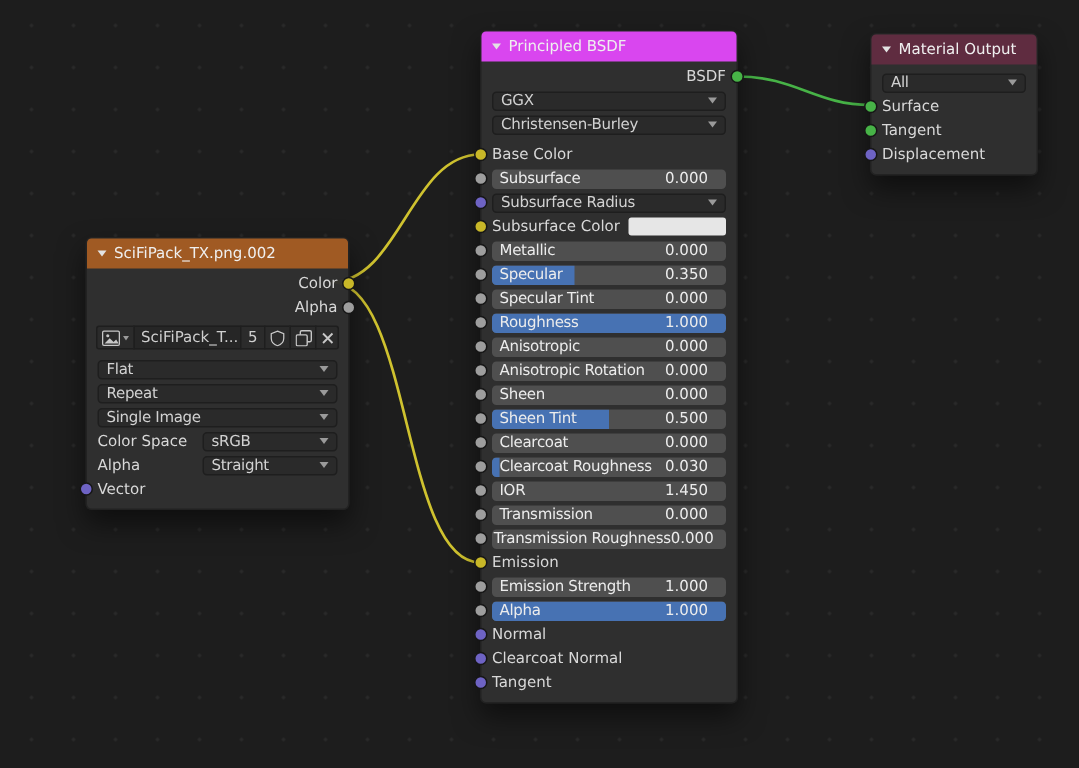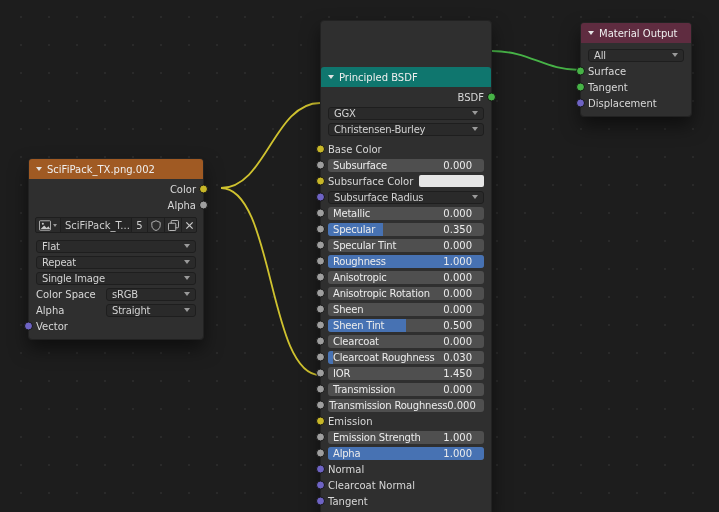--- a/index.html
+++ b/index.html
@@ -26,21 +26,21 @@
     background:rgba(48,48,48,.97);
     border:1px solid #222;
     box-shadow:0 9px 18px rgba(0,0,0,.5);
   }
   .header {
     height:20px; display:flex; align-items:center; gap:5px;
     padding:0 7px; border-radius:3px 3px 0 0;
     color:#efefef; white-space:nowrap; overflow:hidden;
   }
   .header.orange { background:#a05a23; }
-  .header.green  { background:#0f766e;margin-top:46px; }
+  .header.green  { background:#d946ef; }
   .header.maroon { background:#5f2c40; }
   .hchev {
     flex:none; width:0; height:0;
     border-left:3.5px solid transparent; border-right:3.5px solid transparent;
     border-top:4.5px solid #e3e3e3;
   }
   .body { position:relative; padding:2px 0 5px; }
 
   .prow { position:relative; height:16px; display:flex; align-items:center; padding:0 7px; }
   .socket {
@@ -95,21 +95,21 @@
 <body>
 
 <div class="canvas">
 
   <svg class="wires" viewBox="0 0 719 512">
     <path class="wire yellow" d="M 221 188 C 266 188, 274 103, 320 103"></path>
     <path class="wire yellow" d="M 221 188 C 274 188, 268 375, 320 375"></path>
     <path class="wire green" d="M 492 51 C 530 51, 544 70, 580 70"></path>
   </svg>
 
-  <div class="node" style="left:28px; top:158px; width:176px;text-align:right;">
+  <div class="node" style="left:57px; top:158px; width:176px;text-align:right;">
     <div class="header orange">
       <span class="hchev"></span>
       <span>SciFiPack_TX.png.002</span>
     </div>
     <div class="body">
       <div class="prow">
         <span class="outlabel">Color</span>
         <span class="socket out yellow"></span>
       </div>
       <div class="prow">
@@ -220,32 +220,32 @@
           </div>
           <div class="prow">
             <span class="socket in gray"></span>
             <div class="field slider">
               <span class="fill" style="width: 0%;"></span>
               <span class="flabel">Subsurface</span>
               <span class="fvalue">0.000</span>
             </div>
           </div>
           <div class="prow">
-            <span class="socket in yellow"></span>
-            <span class="inline-label">Subsurface Color</span>
-            <span class="swatch"></span>
-          </div>
-          <div class="prow">
             <span class="socket in purple"></span>
             <div class="field select">
               <span class="flabel">Subsurface Radius</span>
               <span class="chev"></span>
             </div>
           </div>
           <div class="prow">
+            <span class="socket in yellow"></span>
+            <span class="inline-label">Subsurface Color</span>
+            <span class="swatch"></span>
+          </div>
+          <div class="prow">
             <span class="socket in gray"></span>
             <div class="field slider">
               <span class="fill" style="width: 0%;"></span>
               <span class="flabel">Metallic</span>
               <span class="fvalue">0.000</span>
             </div>
           </div>
           <div class="prow">
             <span class="socket in gray"></span>
             <div class="field slider">

